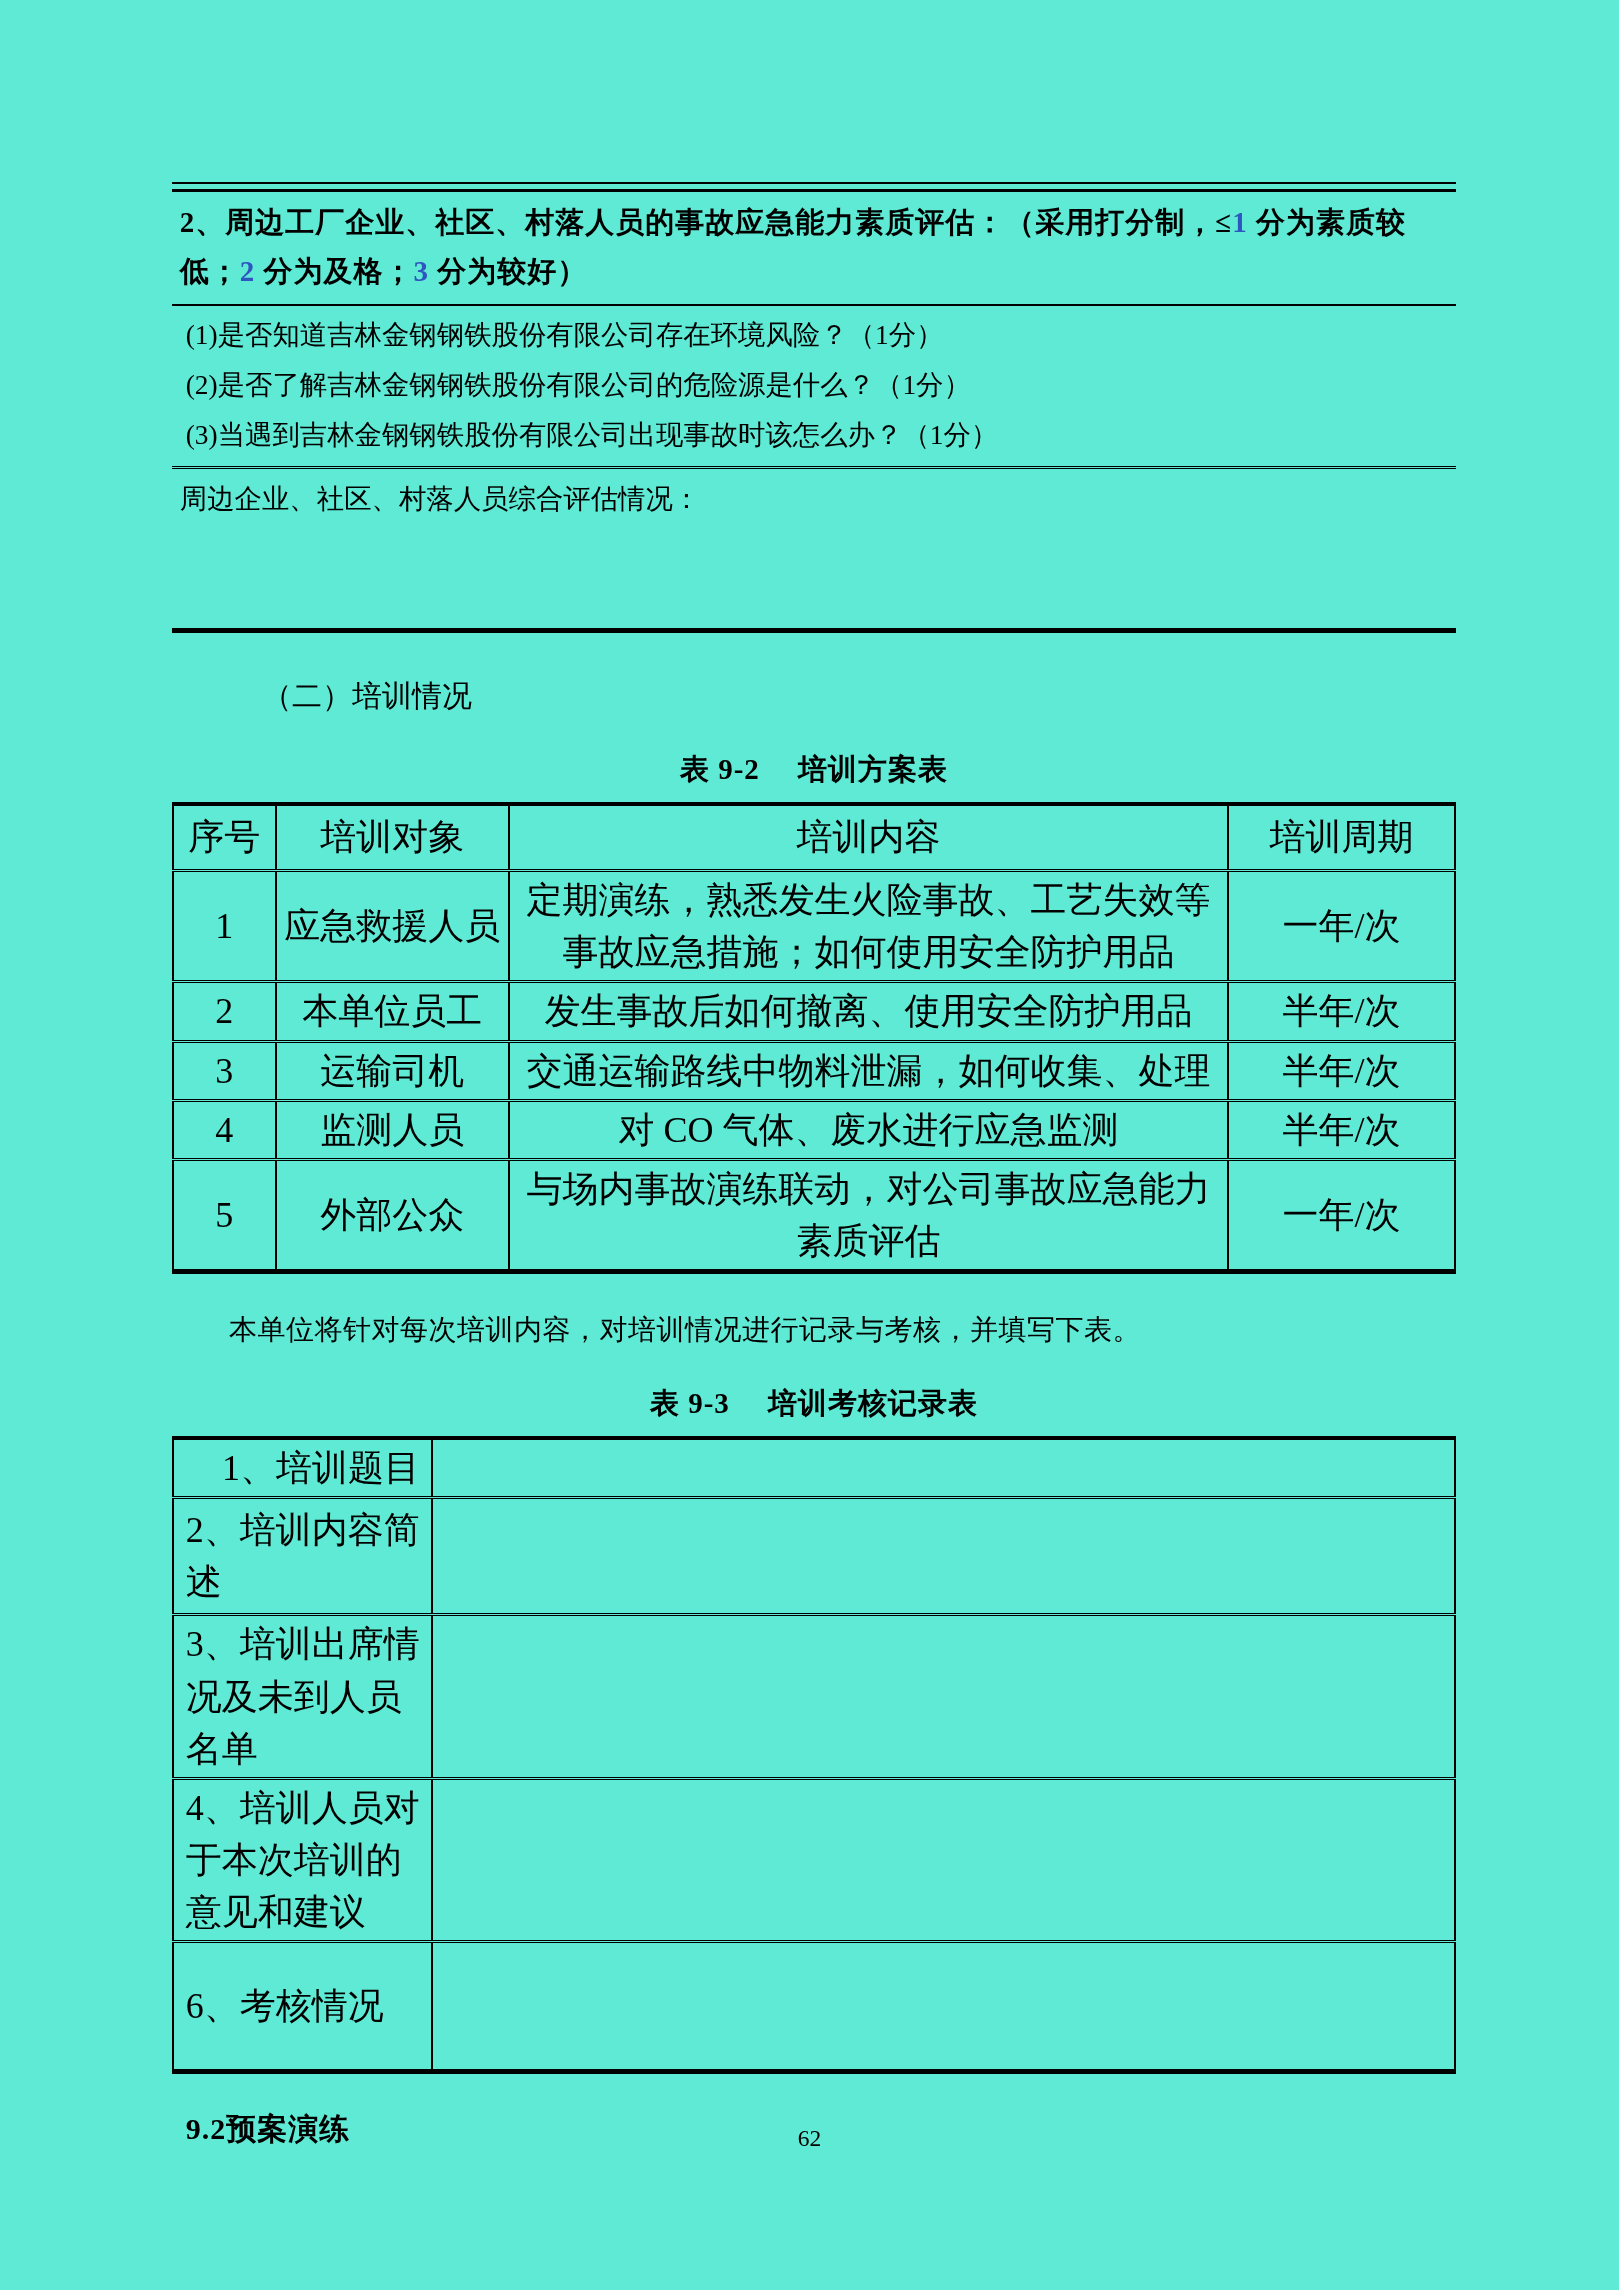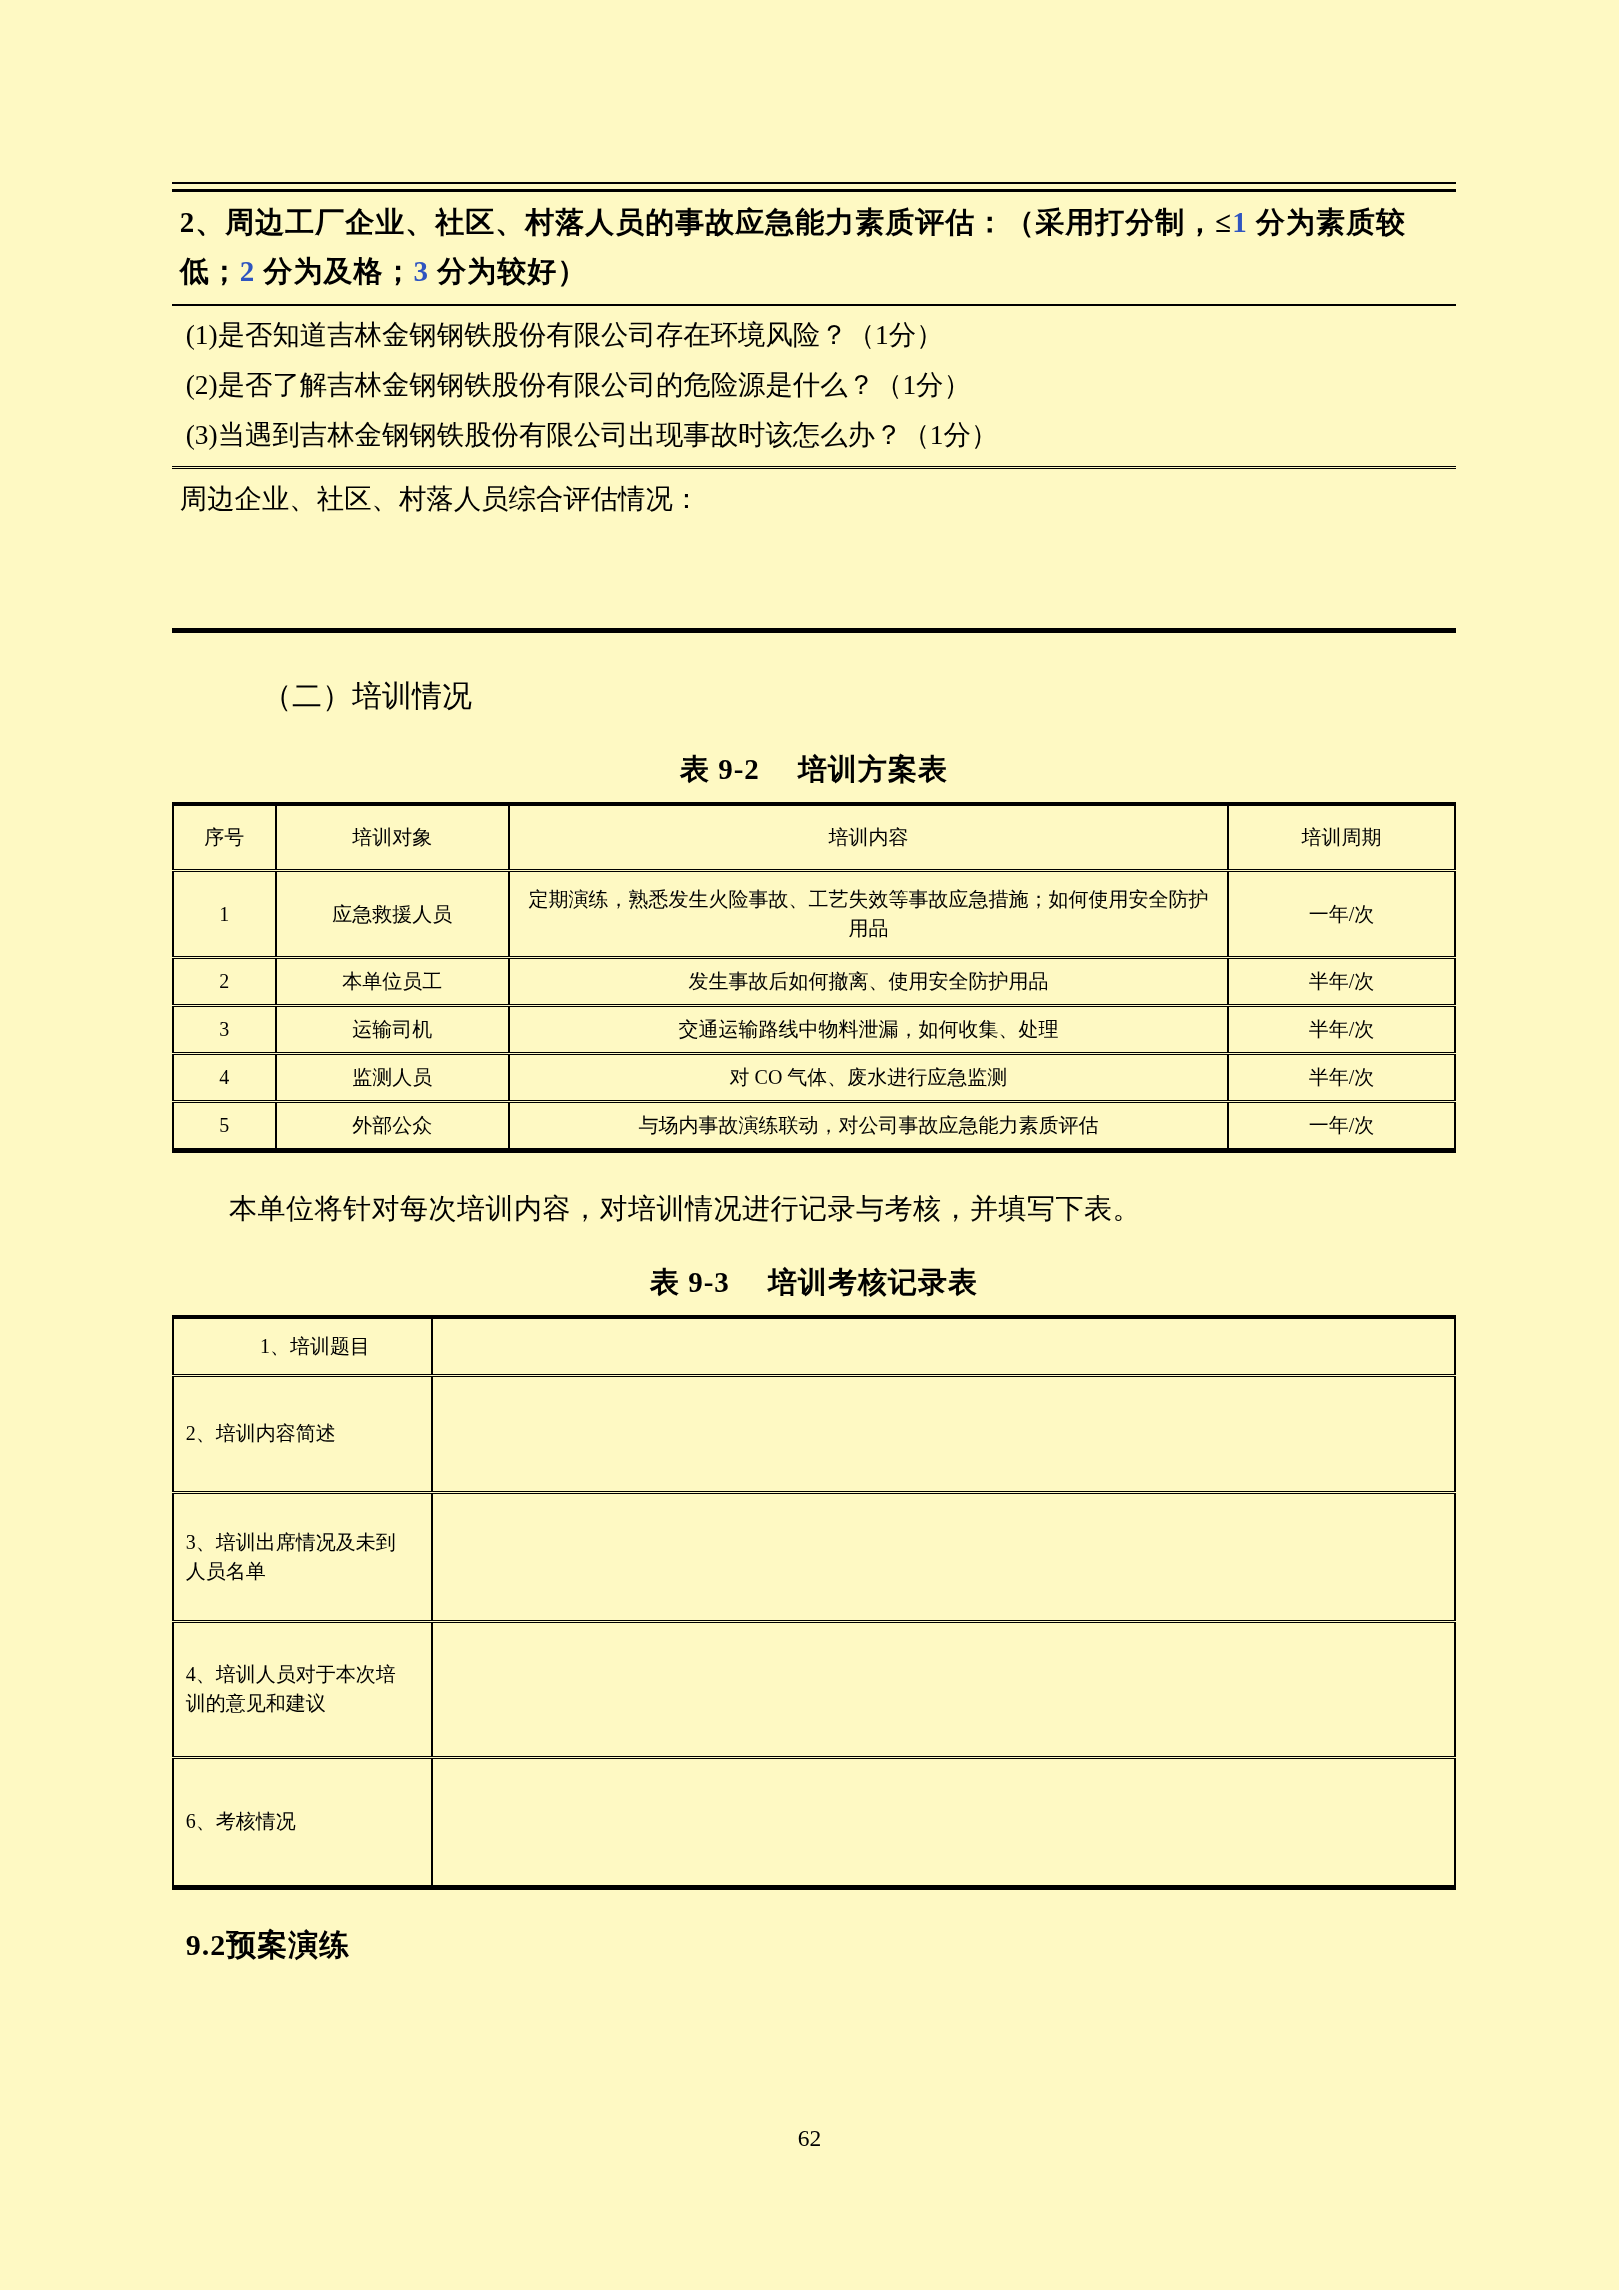--- a/index.html
+++ b/index.html
@@ -1,17 +1,17 @@
 <!DOCTYPE html>
 <html><head>
 <meta charset="utf-8">
 <style>
   html,body { margin:0; padding:0; background:#ffffff; }
   .page {
-    position:relative; width:1619px; height:2291px; background:#fef9c3;
+    position:relative; width:1619px; height:2291px; background:#5eead4;
     font-family:"Liberation Serif","DejaVu Serif",serif; color:#000;
     overflow:hidden;
   }
   .content { position:absolute; left:172px; top:0; width:1284px; }
 
   
   .rule-thin-thick { margin-top:182px; border-top:2px solid #000; height:4.9px; border-bottom:3.9px solid #000; }
   .sep-solid { border-top:2px solid #000; }
   .sep-double { border-top:3.9px double #000; }
   .rule-thick { border-top:5.9px solid #000; }
@@ -31,22 +31,22 @@
   .sub-heading { margin:43px 0 0 90px; font-size:30px; font-weight:normal; }
   .table-title { margin-top:33px; text-align:center; font-size:29px; font-weight:bold; letter-spacing:1px; }
   .next-heading { margin:35px 0 0 13.7px; font-size:30px; font-weight:bold; letter-spacing:1px; }
 
   
   table { border-collapse:collapse; width:100%; table-layout:fixed; }
   .t92, .t93 { margin-top:11.8px; border-top:4.9px solid #000; border-bottom:5.9px solid #000; }
   .t92 th, .t92 td, .t93 th, .t93 td {
     border-left:2px solid #000; border-right:2px solid #000;
     border-top:3.9px double #000; border-bottom:3.9px double #000;
-    font-size:20px; line-height:1.45; vertical-align:middle;
-    padding:2px 18px; overflow:hidden;
+    font-size:36px; line-height:1.45; vertical-align:middle;
+    padding:2px 6px; overflow:hidden;
   }
   .t92 thead th { height:59px; font-weight:normal; text-align:center; }
   .t92 tbody td { height:41px; text-align:center; }
   .t92 tbody tr:first-child td { height:80px; }
   .t93 th { font-weight:normal; text-align:left; padding-left:11.8px; }
   .t93 td { }
   .t93 tr:first-child th { padding-left:43px; }
   .t93 tr:nth-child(1) th { height:51px;text-align:center; }
   .t93 tr:nth-child(2) th { height:110px; }
   .t93 tr:nth-child(3) th { height:122px; }

